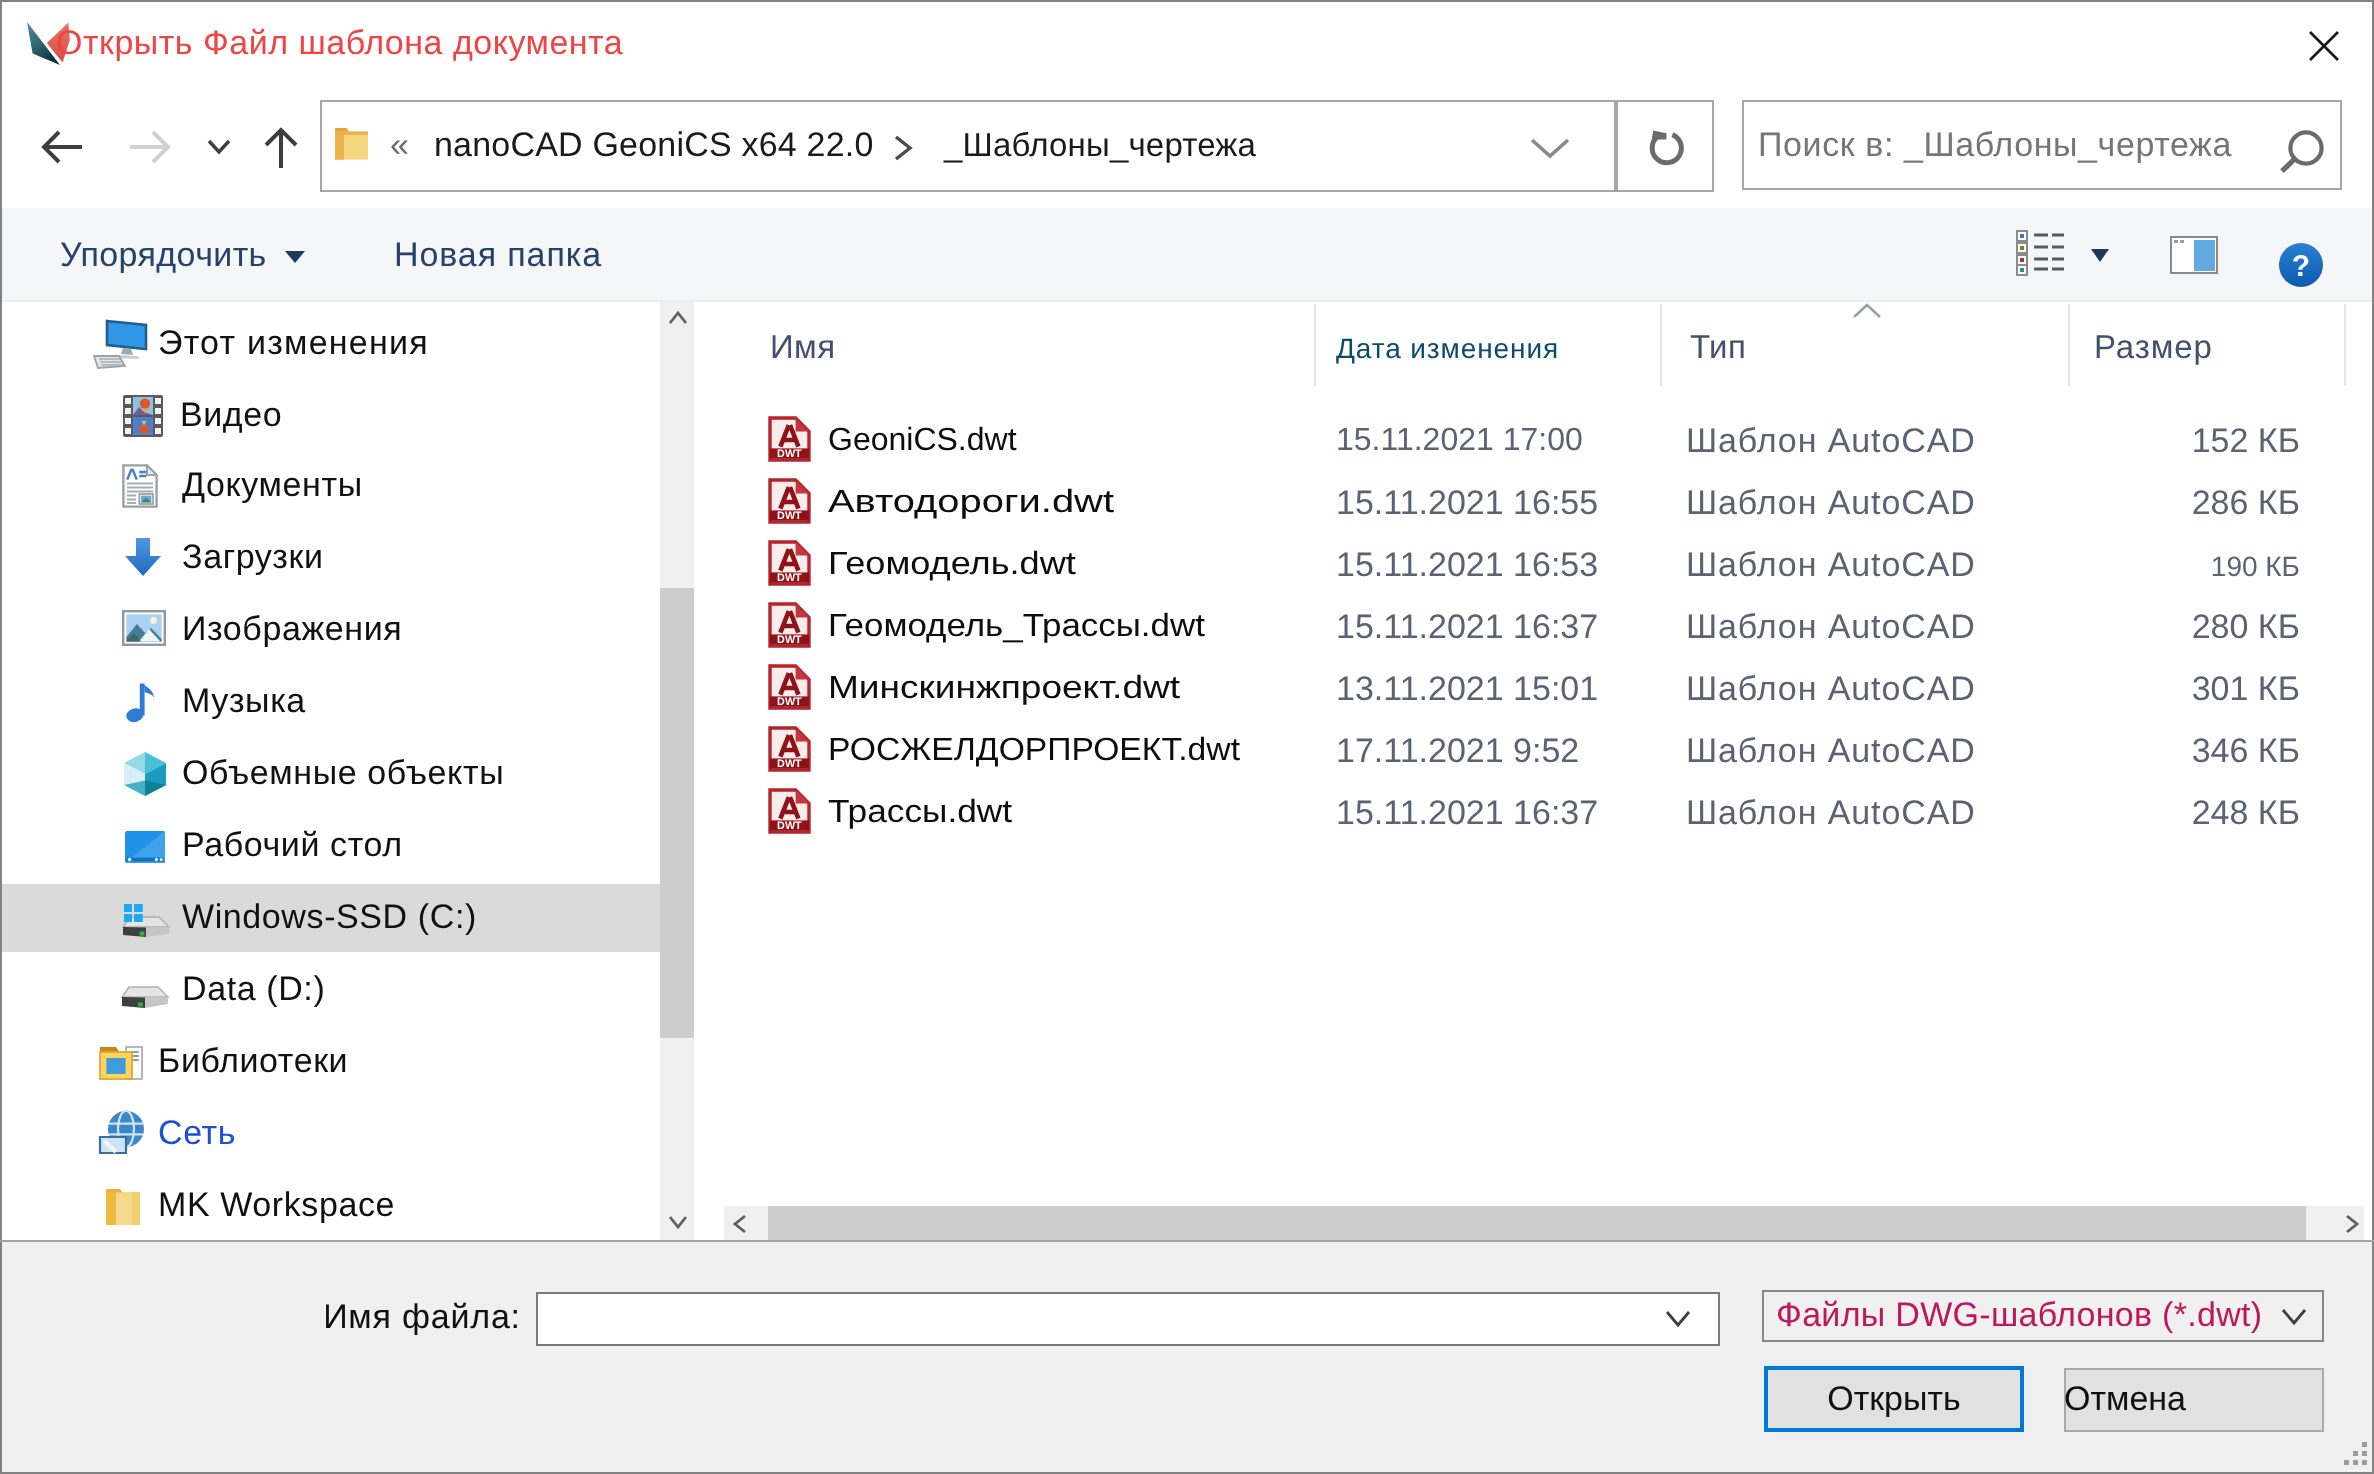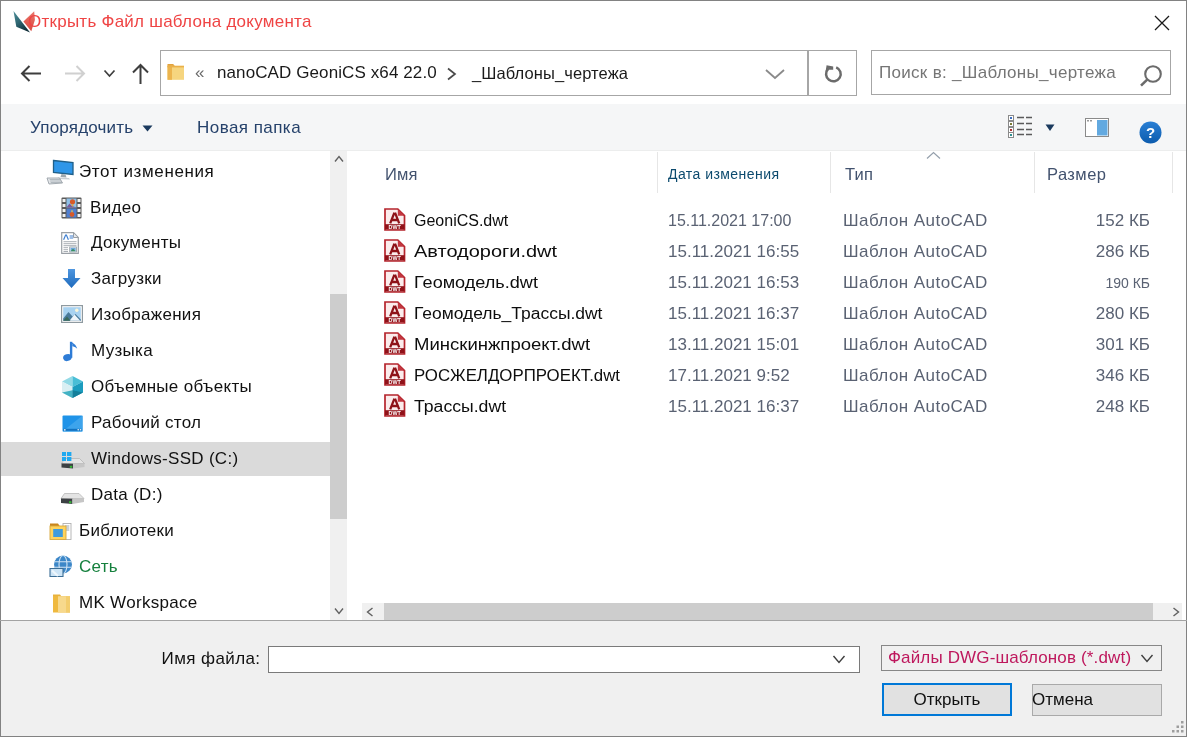--- a/index.html
+++ b/index.html
@@ -237,21 +237,21 @@
 <div class="t" style="left:79px;top:521px;font-size:17px;letter-spacing:0.3px;color:#111">Библиотеки</div>
 <svg class="abs" style="left:49px;top:555px" width="25" height="24" viewBox="0 0 25 24">
 <circle cx="14" cy="9.5" r="9" fill="#3c87c8"></circle>
 <g stroke="#cfe4f4" stroke-width="1.1" fill="none">
 <ellipse cx="14" cy="9.5" rx="4" ry="9"></ellipse>
 <path d="M5.4 6.8 h17.2 M5.4 12.2 h17.2"></path>
 </g>
 <polygon points="1,13.5 14,13.5 14,21.5 1,21.5" fill="#cce4f6" stroke="#3c6e96" stroke-width="1.1"></polygon>
 <path d="M3 15.5 L9 21" stroke="#eef6fc" stroke-width="2.2"></path>
 </svg>
-<div class="t" style="left:79px;top:557px;font-size:17px;letter-spacing:0.3px;color:#15803d">Сеть</div>
+<div class="t" style="left:79px;top:557px;font-size:17px;letter-spacing:0.3px;color:#1d4ed8">Сеть</div>
 <svg class="abs" style="left:52px;top:592px" width="20" height="22" viewBox="0 0 20 22">
 <path d="M1 2.5 L8 2.5 L10 5.2 L1 5.2 Z" fill="#e8b23d"></path>
 <rect x="1" y="4.2" width="17" height="16.3" fill="#efb93f"></rect>
 <polygon points="6,4.2 18,4.2 18,20.5 6,20.5" fill="#f7d98d"></polygon>
 <polygon points="18,4.2 18,20.5 14,20.5 14,4.2" fill="#f3cd6e"></polygon>
 </svg>
 <div class="t" style="left:79px;top:593px;font-size:17px;letter-spacing:0.3px;color:#111">MK Workspace</div>
 
 <div class="abs" style="left:330px;top:151px;width:17px;height:469px;background:#f0f0f0"></div>
 <div class="abs" style="left:330px;top:294px;width:17px;height:225px;background:#cdcdcd"></div>

